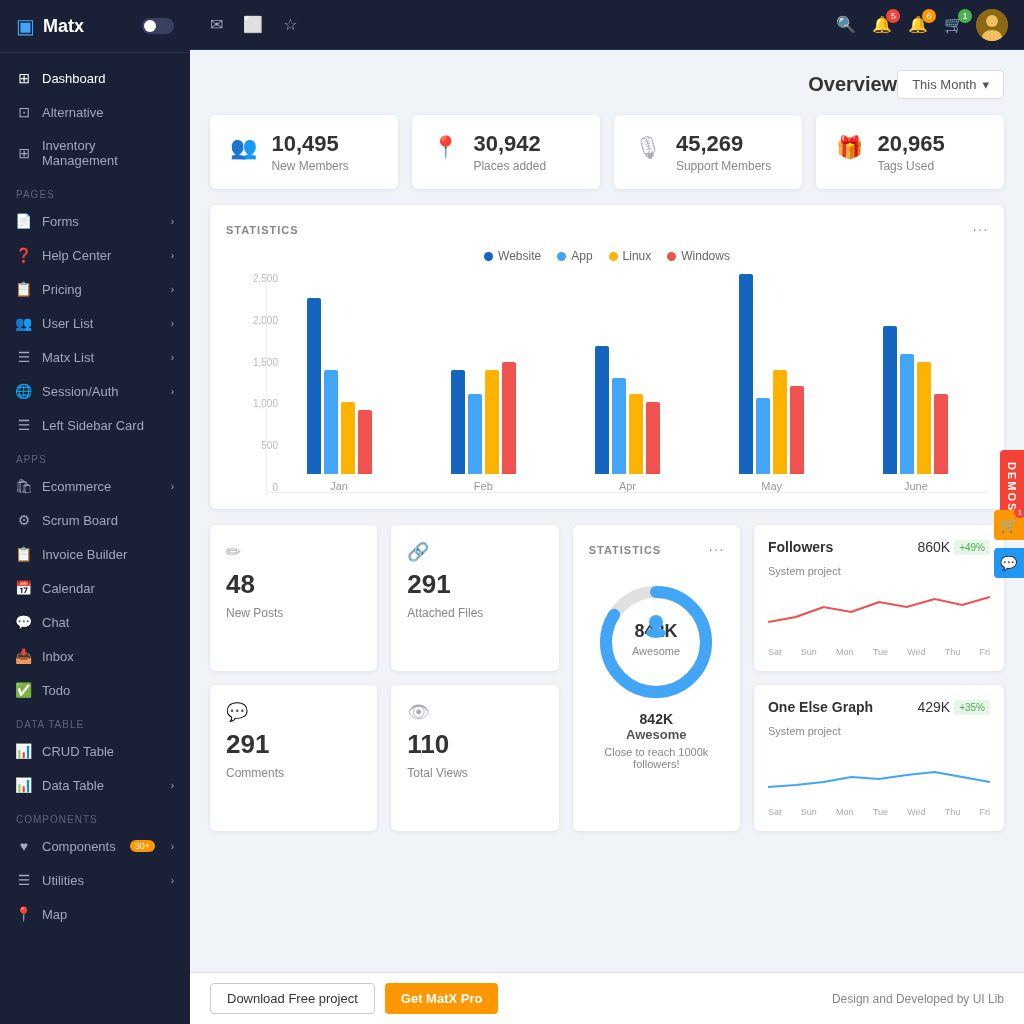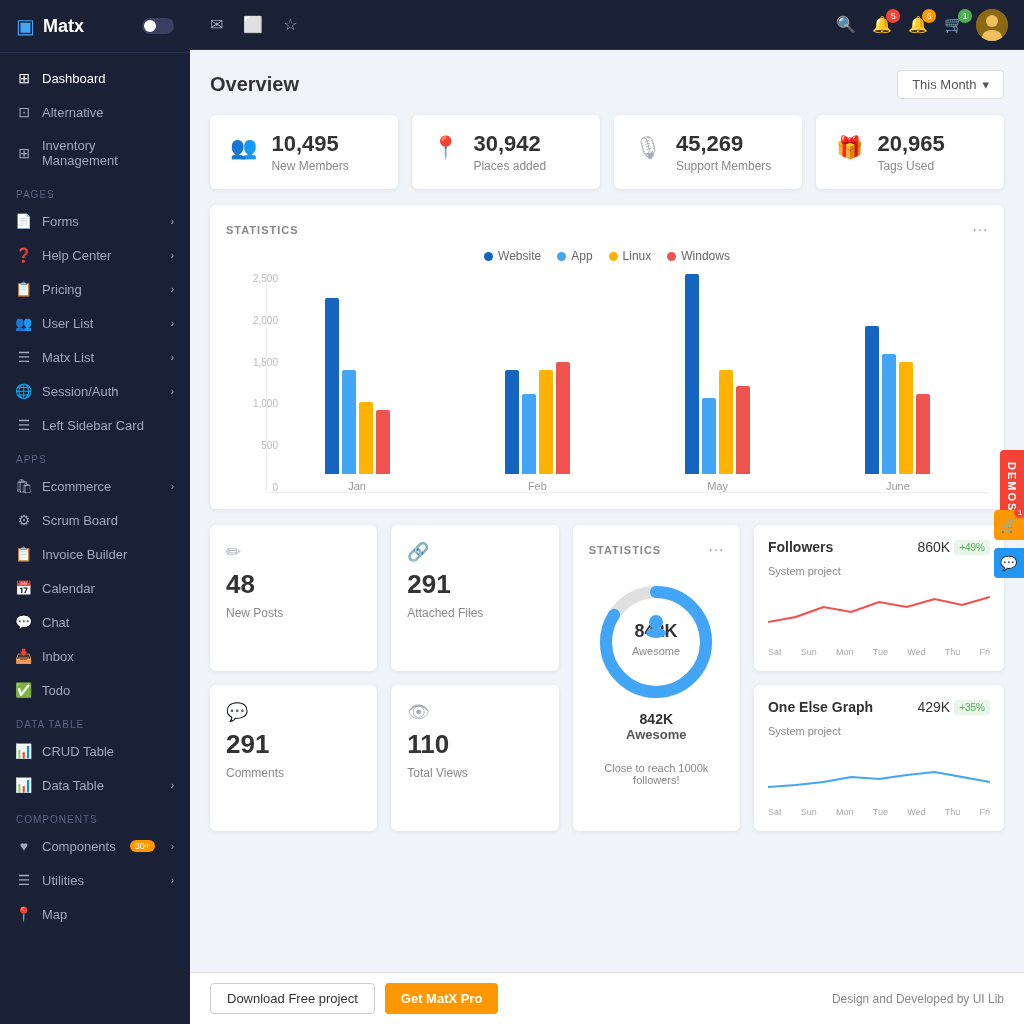--- a/index.html
+++ b/index.html
@@ -22,21 +22,21 @@
     
     .main { flex: 1; display: flex; flex-direction: column; background: #f0f3f7; overflow: hidden; }
     .topbar { background: #1a2035; display: flex; align-items: center; padding: 0 16px; height: 50px; gap: 12px; border-bottom: 1px solid #2a3352; }
     .topbar-icon { color: #a0a8c0; font-size: 16px; cursor: pointer; position: relative; padding: 4px; }
     .topbar-badge { position: absolute; top: -2px; right: -4px; background: #f44336; color: #fff; font-size: 9px; border-radius: 50%; width: 14px; height: 14px; display: flex; align-items: center; justify-content: center; }
     .topbar-icons-right { margin-left: auto; display: flex; align-items: center; gap: 8px; }
     .avatar { width: 32px; height: 32px; border-radius: 50%; background: #8b6914; overflow: hidden; display: flex; align-items: center; justify-content: center; font-size: 14px; }
 
     
     .content { flex: 1; overflow-y: auto; padding: 20px; }
-    .overview-header { display: flex; align-items: center; justify-content: space-between; margin-bottom: 16px; }
+    .overview-header { display: flex; align-items: center; justify-content: flex-end; margin-bottom: 16px; }
     .overview-title { font-size: 20px; font-weight: 600; color: #333; }
     .month-btn { background: #fff; border: 1px solid #ddd; border-radius: 4px; padding: 6px 14px; font-size: 13px; cursor: pointer; display: flex; align-items: center; gap: 6px; color: #555; }
 
     
     .stat-cards { display: grid; grid-template-columns: repeat(4, 1fr); gap: 14px; margin-bottom: 16px; }
     .stat-card { background: #fff; border-radius: 6px; padding: 16px 20px; display: flex; align-items: flex-start; gap: 14px; box-shadow: 0 1px 4px rgba(0,0,0,0.08); }
     .stat-card-icon { font-size: 22px; color: #aab; margin-top: 4px; }
     .stat-card-num { font-size: 22px; font-weight: 700; color: #333; }
     .stat-card-label { font-size: 12px; color: #888; margin-top: 2px; }
 
@@ -339,20 +339,29 @@
               <div class="bars">
                 <div class="bar" style="height: 104px; background: rgb(21, 101, 192);"></div>
                 <div class="bar" style="height: 80px; background: rgb(66, 165, 245);"></div>
                 <div class="bar" style="height: 104px; background: rgb(255, 179, 0);"></div>
                 <div class="bar" style="height: 112px; background: rgb(239, 83, 80);"></div>
               </div>
               <span class="bar-label">Feb</span>
             </div>
             <div class="bar-group">
               <div class="bars">
+                <div class="bar" style="height: 128px; background: rgb(21, 101, 192);"></div>
+                <div class="bar" style="height: 96px; background: rgb(66, 165, 245);"></div>
+                <div class="bar" style="height: 80px; background: rgb(255, 179, 0);"></div>
+                <div class="bar" style="height: 72px; background: rgb(239, 83, 80);"></div>
+              </div>
+              <span class="bar-label">Apr</span>
+            </div>
+            <div class="bar-group">
+              <div class="bars">
                 <div class="bar" style="height: 200px; background: rgb(21, 101, 192);"></div>
                 <div class="bar" style="height: 76px; background: rgb(66, 165, 245);"></div>
                 <div class="bar" style="height: 104px; background: rgb(255, 179, 0);"></div>
                 <div class="bar" style="height: 88px; background: rgb(239, 83, 80);"></div>
               </div>
               <span class="bar-label">May</span>
             </div>
             <div class="bar-group">
               <div class="bars">
                 <div class="bar" style="height: 148px; background: rgb(21, 101, 192);"></div>
@@ -403,21 +412,21 @@
             <circle cx="65" cy="65" r="50" fill="none" stroke="#42a5f5" stroke-width="12" stroke-dasharray="264 50" stroke-linecap="round" transform="rotate(-90 65 65)"></circle>
             <text x="65" y="60" text-anchor="middle" font-size="18" font-weight="700" fill="#333">842K</text>
             <text x="65" y="78" text-anchor="middle" font-size="11" fill="#888">Awesome</text>
 
             <circle cx="65" cy="45" r="7" fill="#42a5f5"></circle>
             <ellipse cx="65" cy="56" rx="10" ry="5" fill="#42a5f5"></ellipse>
           </svg>
           <div style="text-align:center;margin-top:4px;">
             <div style="font-size:14px;font-weight:700;color:#333;">842K</div>
             <div style="font-size:13px;font-weight:600;color:#555;">Awesome</div>
-            <div style="font-size:11px;color:#888;margin-top:20px;">Close to reach 1000k followers!</div>
+            <div style="font-size:11px;color:#888;margin-top:4px;">Close to reach 1000k followers!</div>
           </div>
         </div>
       </div>
 
       <div style="display:flex;flex-direction:column;gap:14px;" id="followers-col">
           <div class="followers-card">
     <div class="followers-row">
       <span class="followers-title">Followers</span>
       <span style="display:flex;align-items:center;gap:4px;">
         <span class="followers-num">860K</span>

